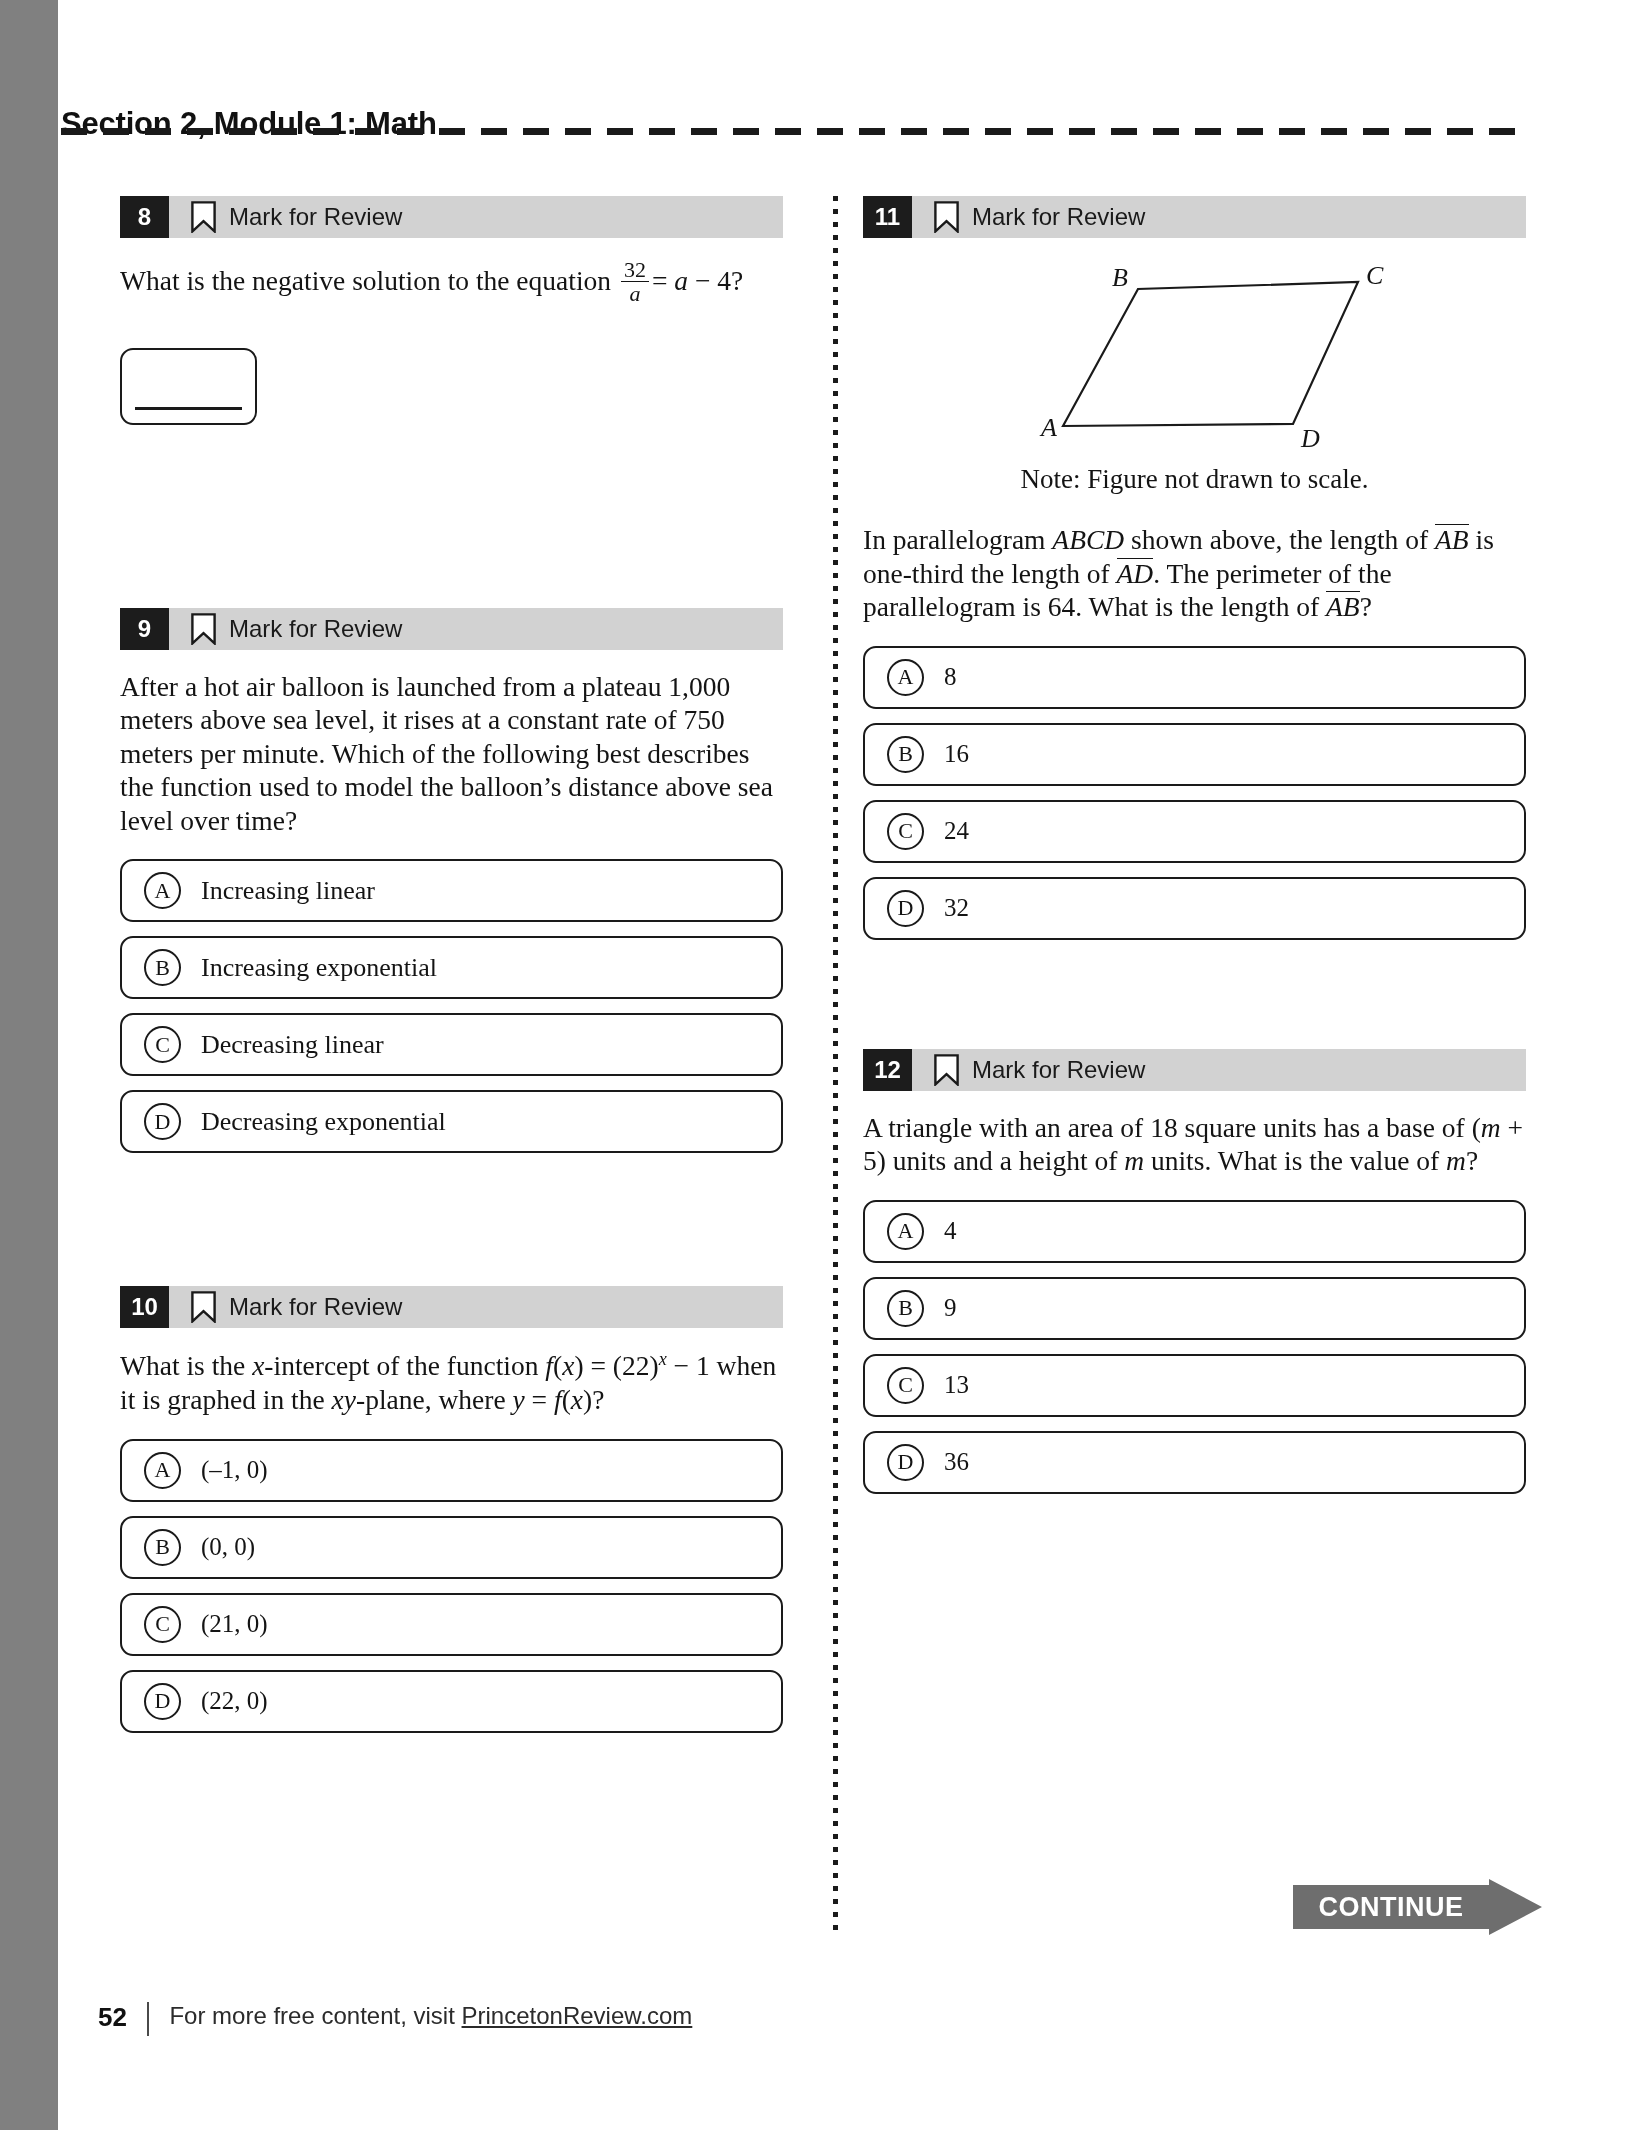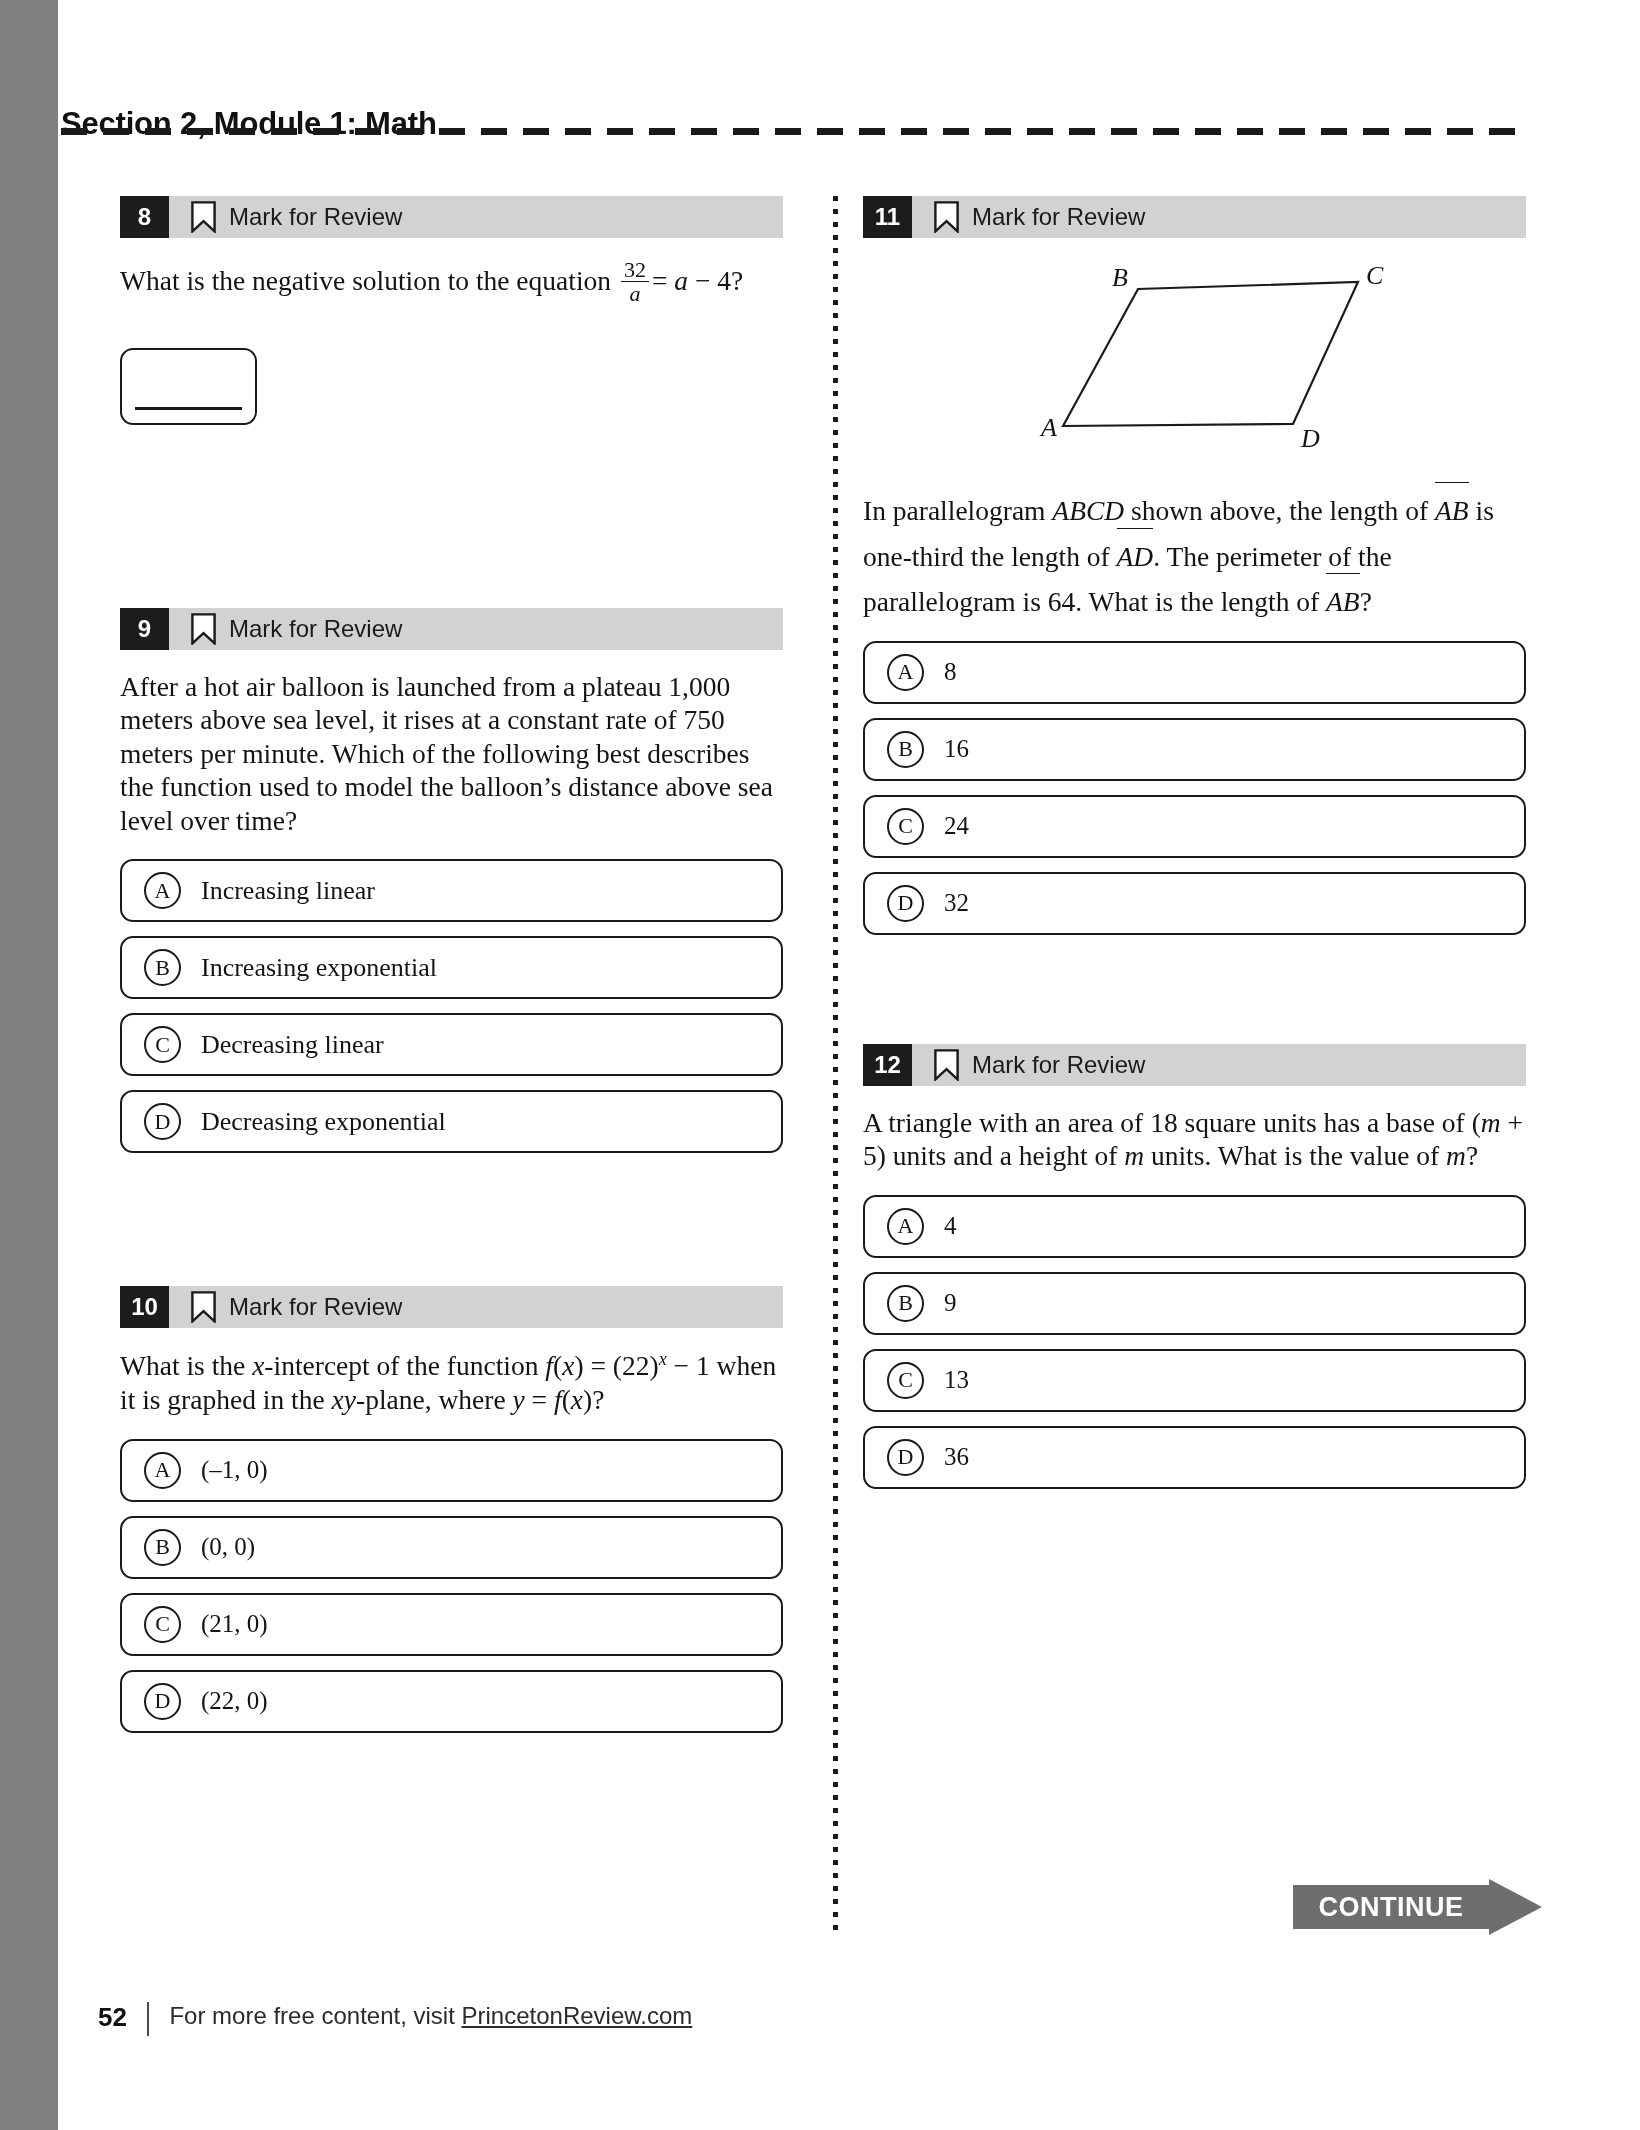--- a/index.html
+++ b/index.html
@@ -136,21 +136,21 @@
   }
   .frac .num { display: block; padding: 0 3px; }
   .frac .den {
     display: block;
     padding: 0 3px;
     border-top: 1.6px solid #141414;
     font-style: italic;
   }
   .overline {
     border-top: 1.7px solid #141414;
-    padding-top: 14px;
+    padding-top: 1px;
     font-style: italic;
     display: inline-block;
     line-height: 1.0;
   }
   .sup { font-size: 0.66em; vertical-align: super; font-style: italic; }
 
   
   .spr-box {
     position: relative;
     width: 133px;
@@ -393,20 +393,21 @@
     <div class="figure-wrap">
       <svg width="663" height="200" viewBox="0 0 663 200">
         <polygon points="200,172 275,35 495,28 430,170" fill="none" stroke="#1a1a1a" stroke-width="2.2"></polygon>
         <text x="178" y="182" font-family="Liberation Serif, serif" font-style="italic" font-size="26" fill="#141414">A</text>
         <text x="249" y="32" font-family="Liberation Serif, serif" font-style="italic" font-size="26" fill="#141414">B</text>
         <text x="503" y="30" font-family="Liberation Serif, serif" font-style="italic" font-size="26" fill="#141414">C</text>
         <text x="438" y="193" font-family="Liberation Serif, serif" font-style="italic" font-size="26" fill="#141414">D</text>
       </svg>
     </div>
 
+    <div class="figure-note">Note: Figure not drawn to scale.</div>
 
     <div class="q-text" style="margin-top:28px;">
       <span>In parallelogram </span><span class="mi">ABCD</span><span> shown above, the length of </span><span class="overline">AB</span><span> is one-third the length of </span><span class="overline">AD</span><span>. The perimeter of the parallelogram is </span><span class="mn">64</span><span>. What is the length of </span><span class="overline">AB</span><span>?</span>
     </div>
 
     <div class="choices">
       <div class="choice">
         <div class="choice-letter">A</div>
         <div class="choice-text small-num">8</div>
       </div>

